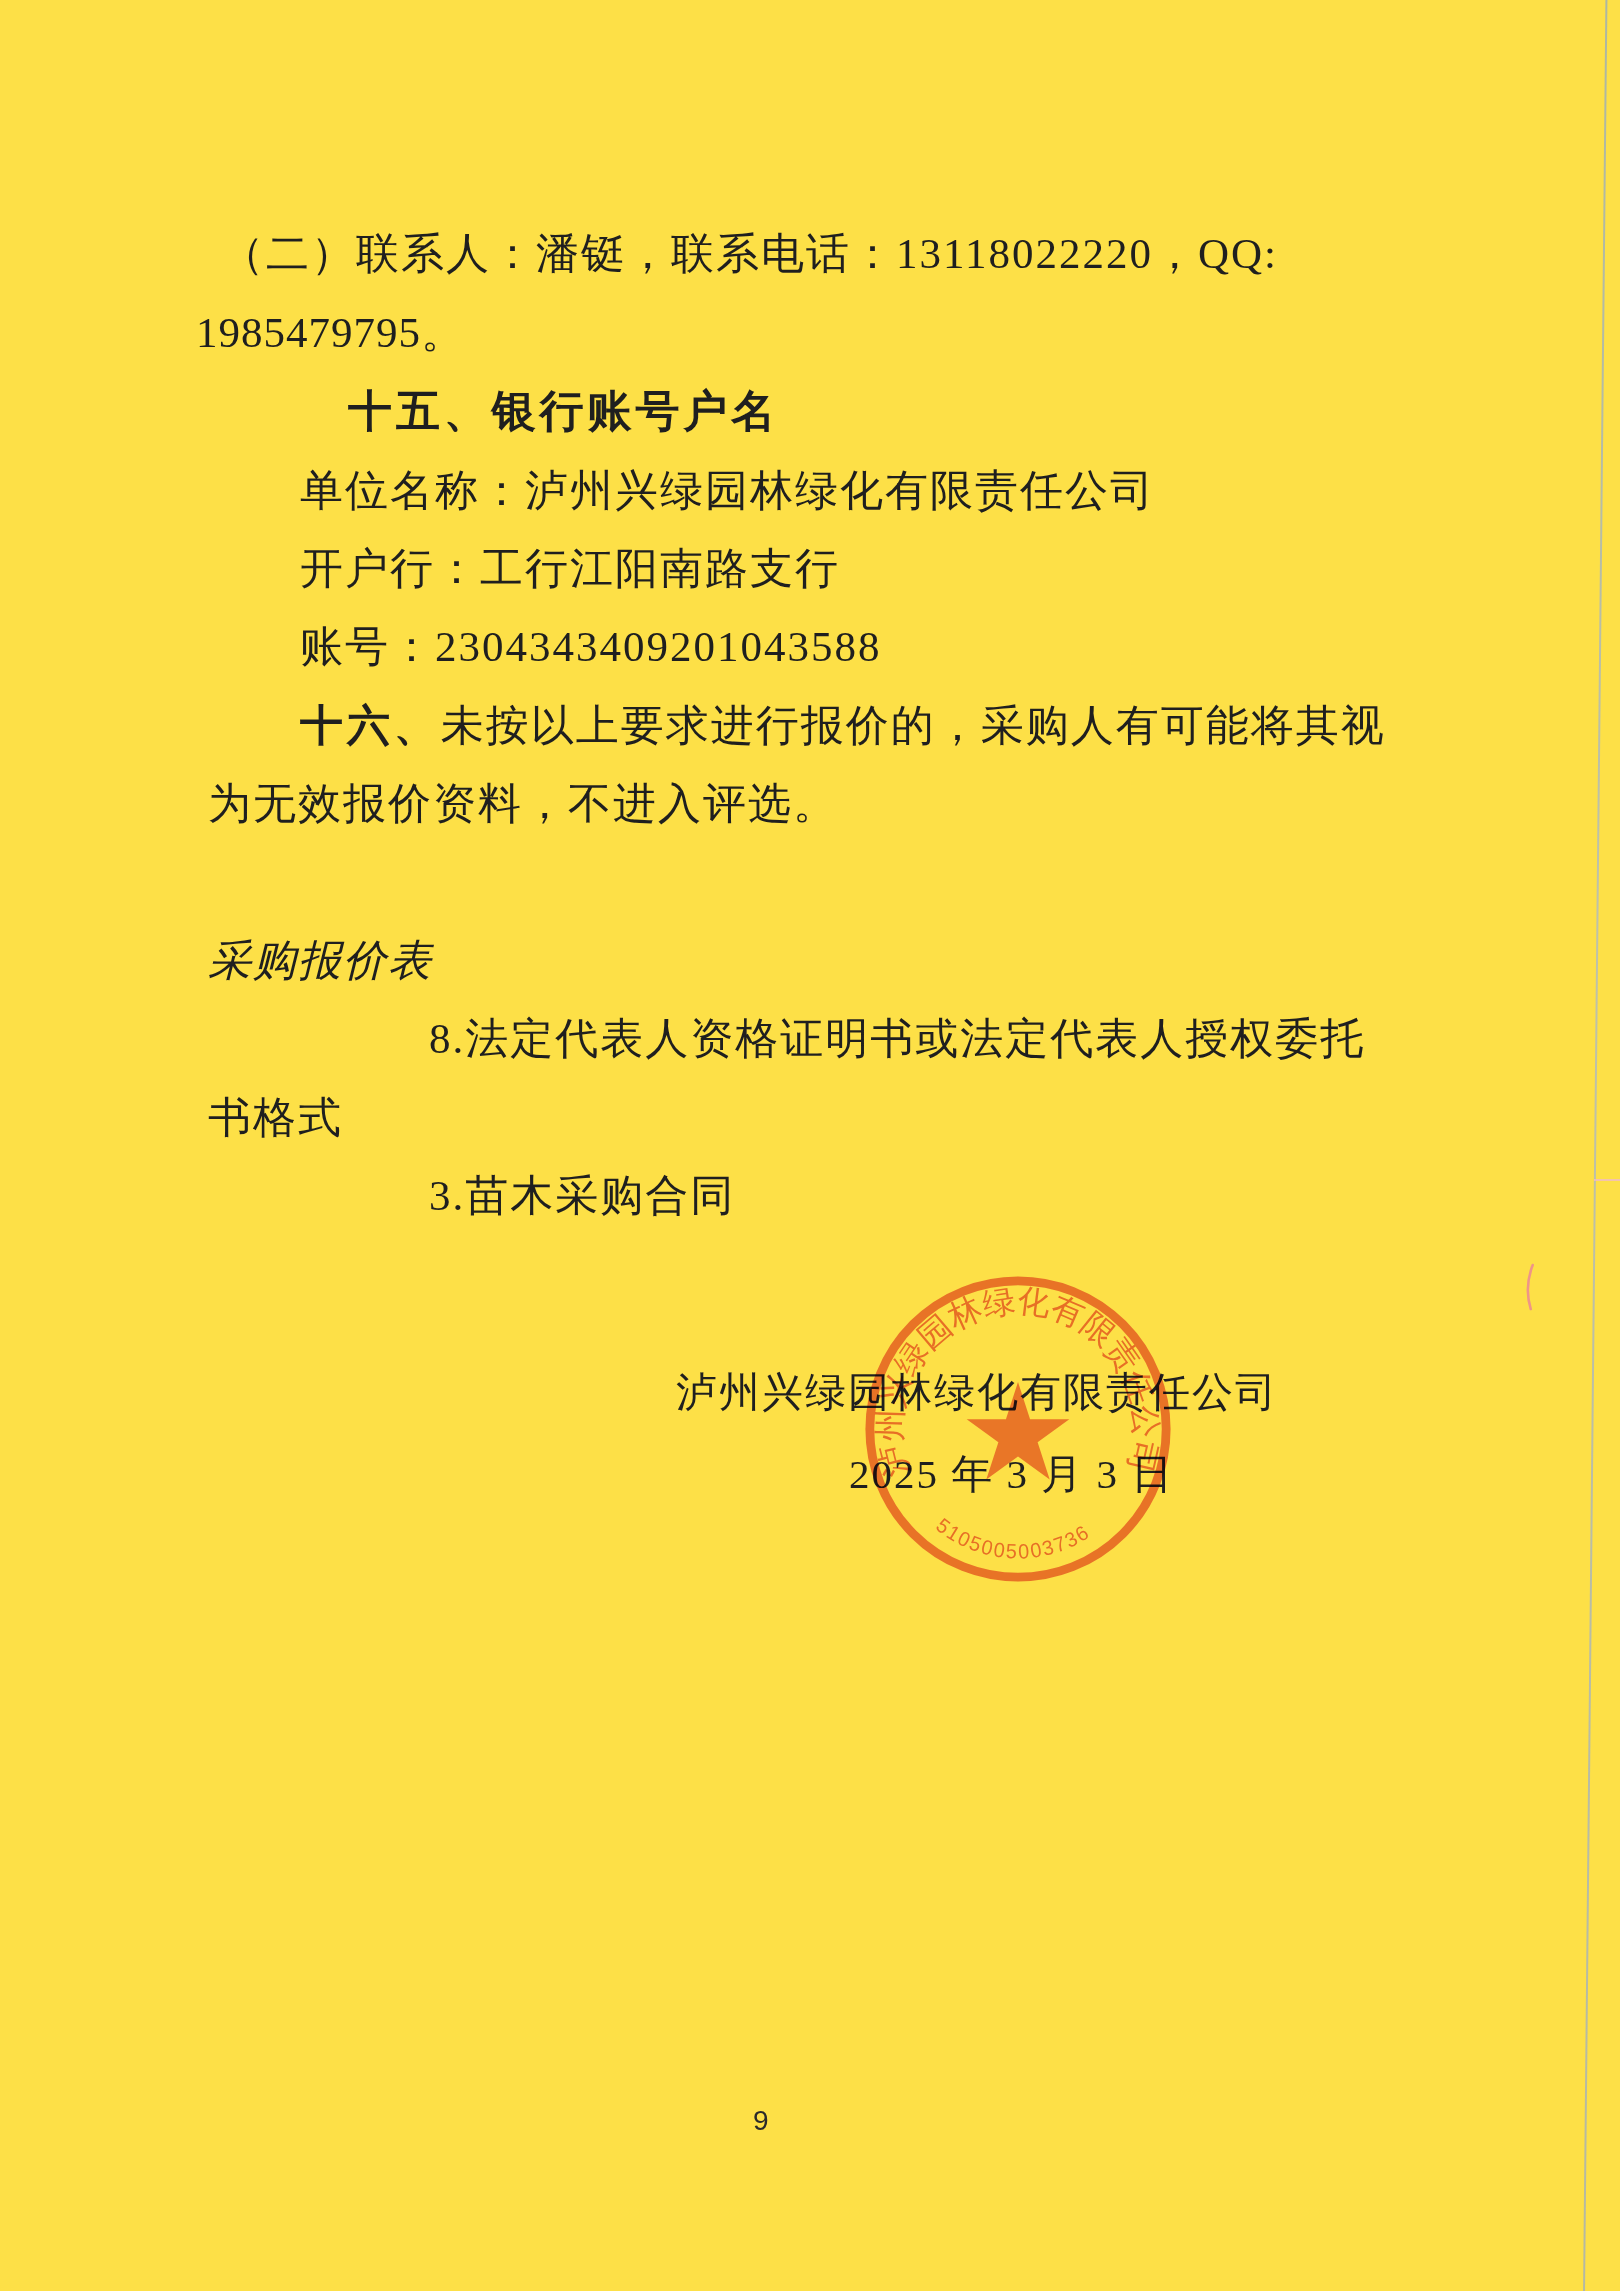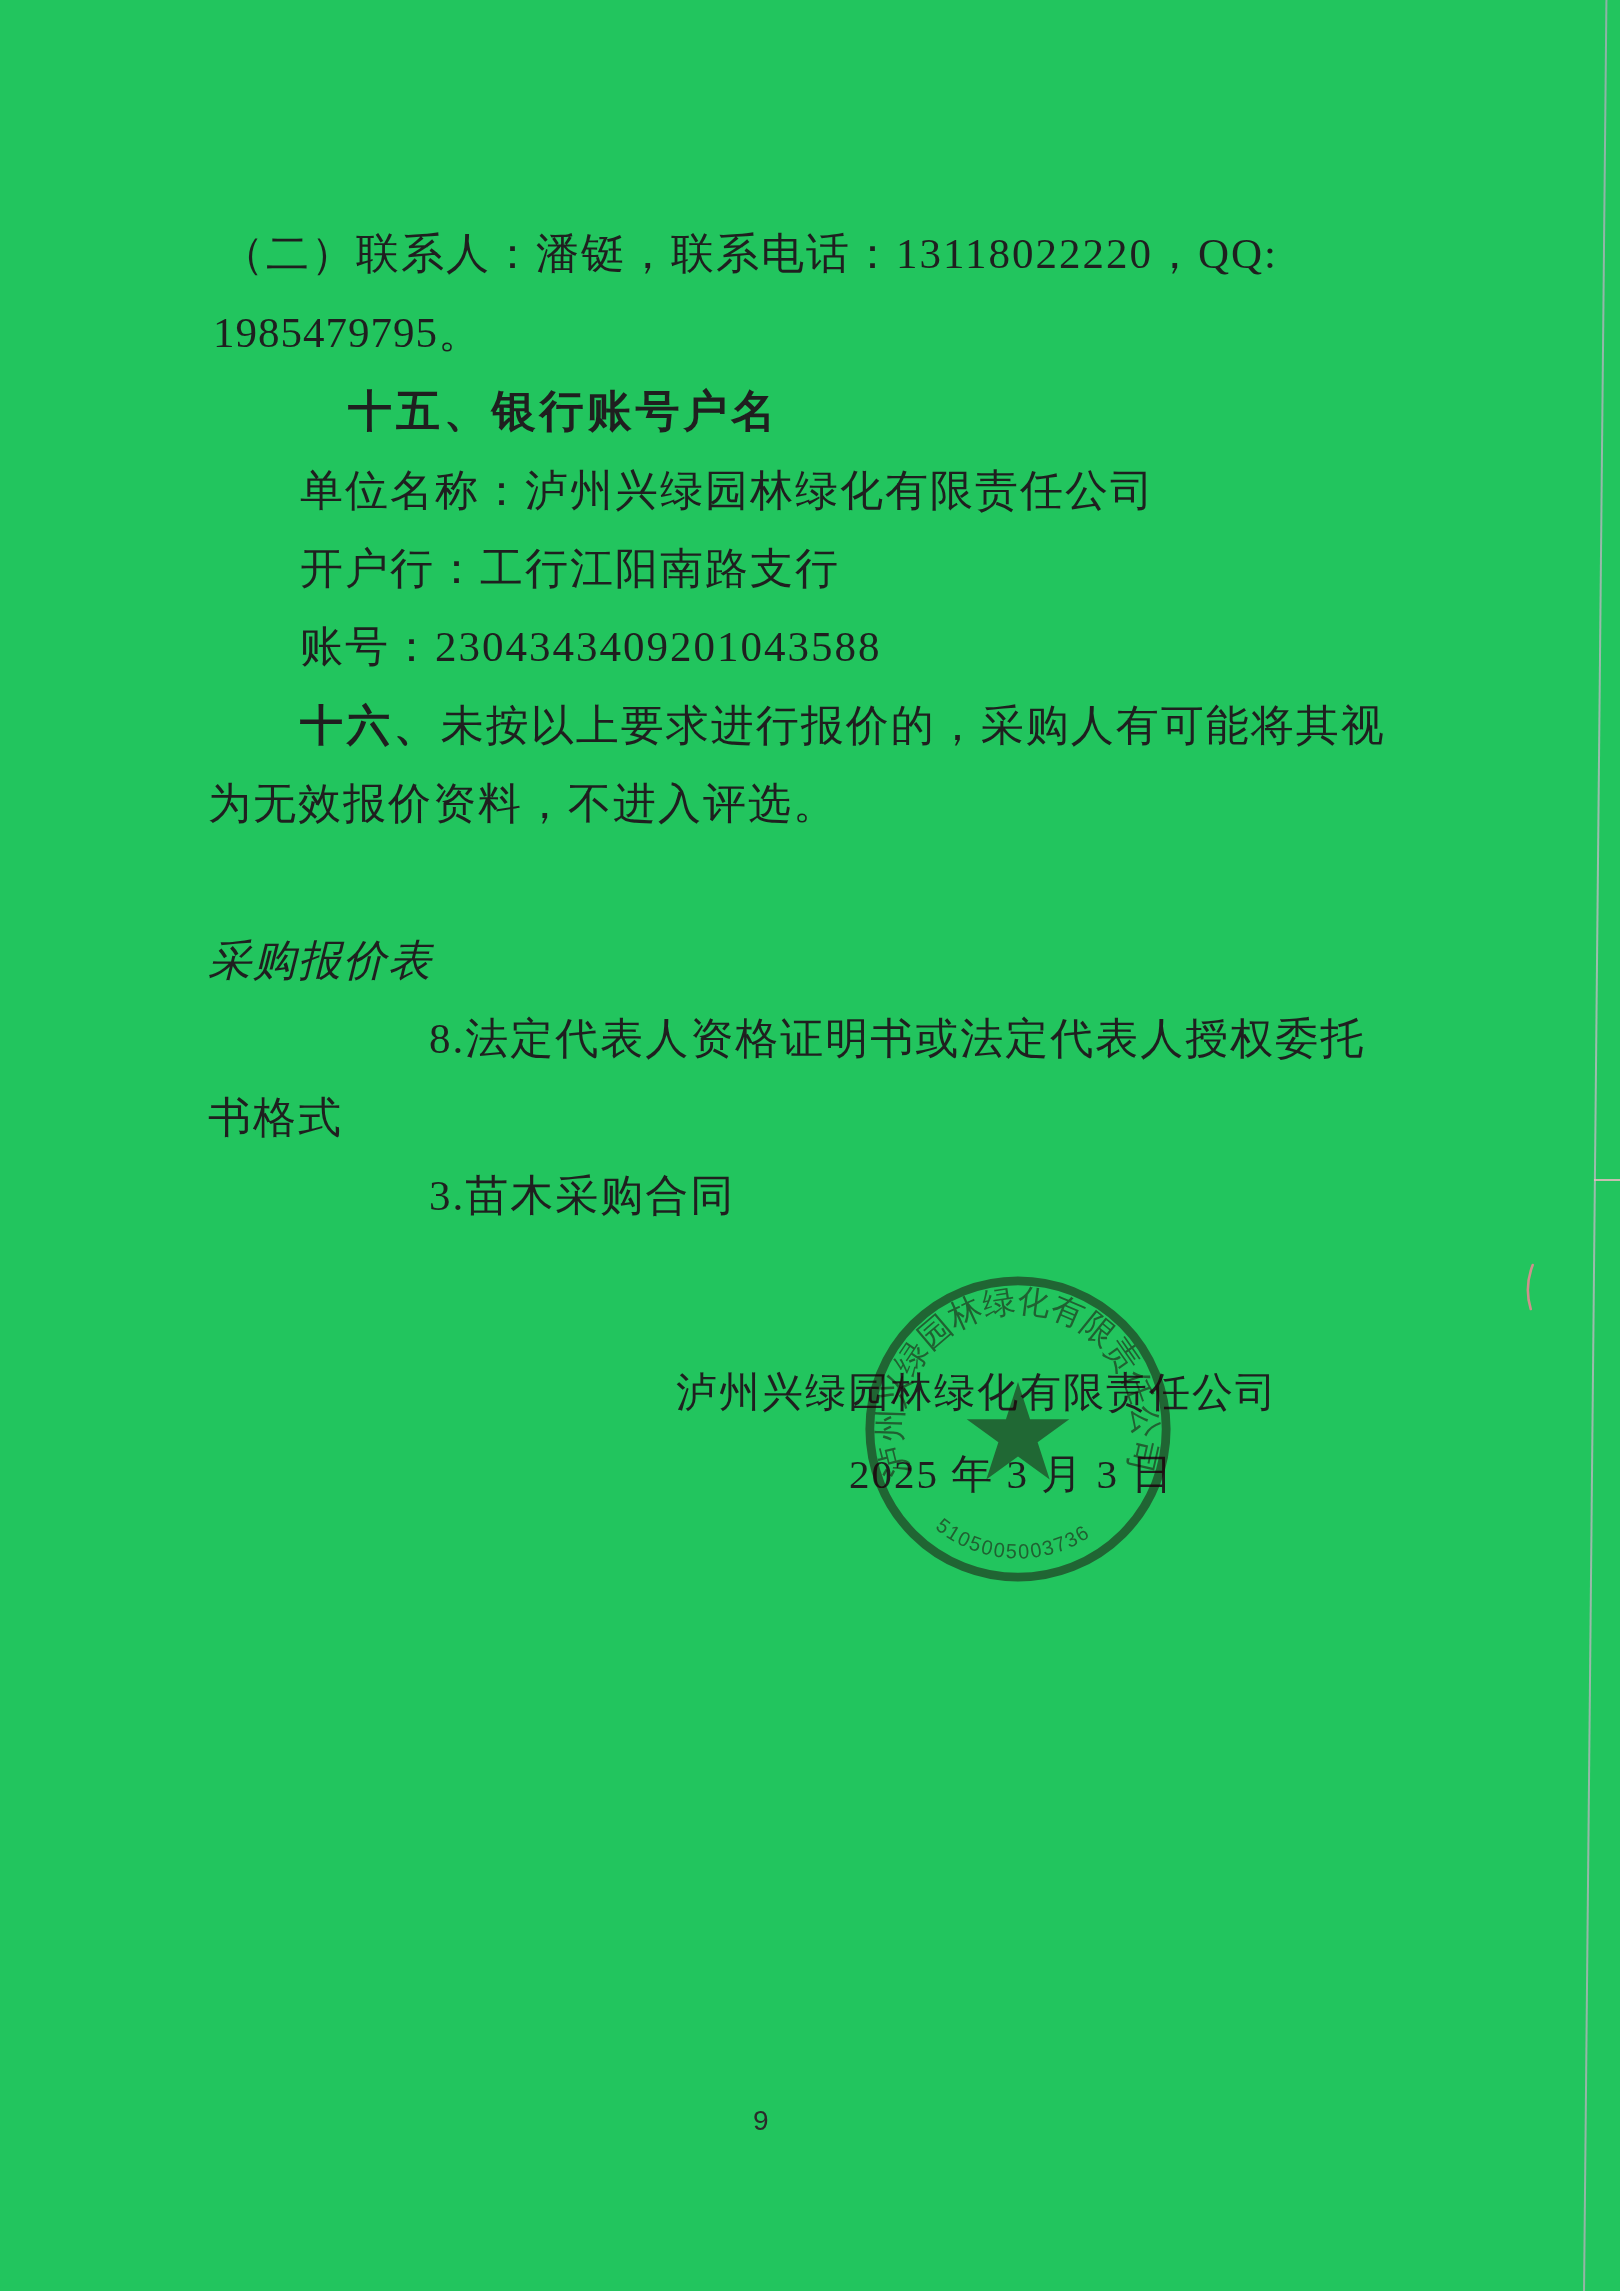--- a/index.html
+++ b/index.html
@@ -1,38 +1,38 @@
 <!DOCTYPE html>
 <html><head>
 <meta charset="utf-8">
 <style>
   html,body{margin:0;padding:0;background:#e9e9e9;}
   .page{
     position:relative;
     width:1620px;height:2292px;
     margin:0 auto;
-    background:#22c55e;
+    background:#fde047;
     overflow:hidden;
     font-family:"Liberation Serif","DejaVu Serif",serif;
     color:#1e1e1e;
   }
   .line{
     position:absolute;
     font-size:43px;
     line-height:1;
     letter-spacing:2px;
     white-space:nowrap;
     color:#1f1f1f;
   }
   .hei{
     font-family:"Liberation Sans","DejaVu Sans",sans-serif;
     font-weight:700;
     letter-spacing:3.9px;
   }
-  .digits{letter-spacing:1px;margin-left:17px;}
+  .digits{letter-spacing:1px;}
   
   .l1 {left:221px;  top:232px;}
   .l2 {left:196px;  top:311px;}
   .l3 {left:300px;  top:389px; font-size:44px;margin-left:48px;}
   .l4 {left:300px;  top:469px;}
   .l5 {left:300px;  top:547px;}
   .l6 {left:300px;  top:625px;}
   .l7 {left:300px;  top:704px;}
   .l8 {left:208px;  top:782px;}
   .l9 {left:429px;  top:861px;}

